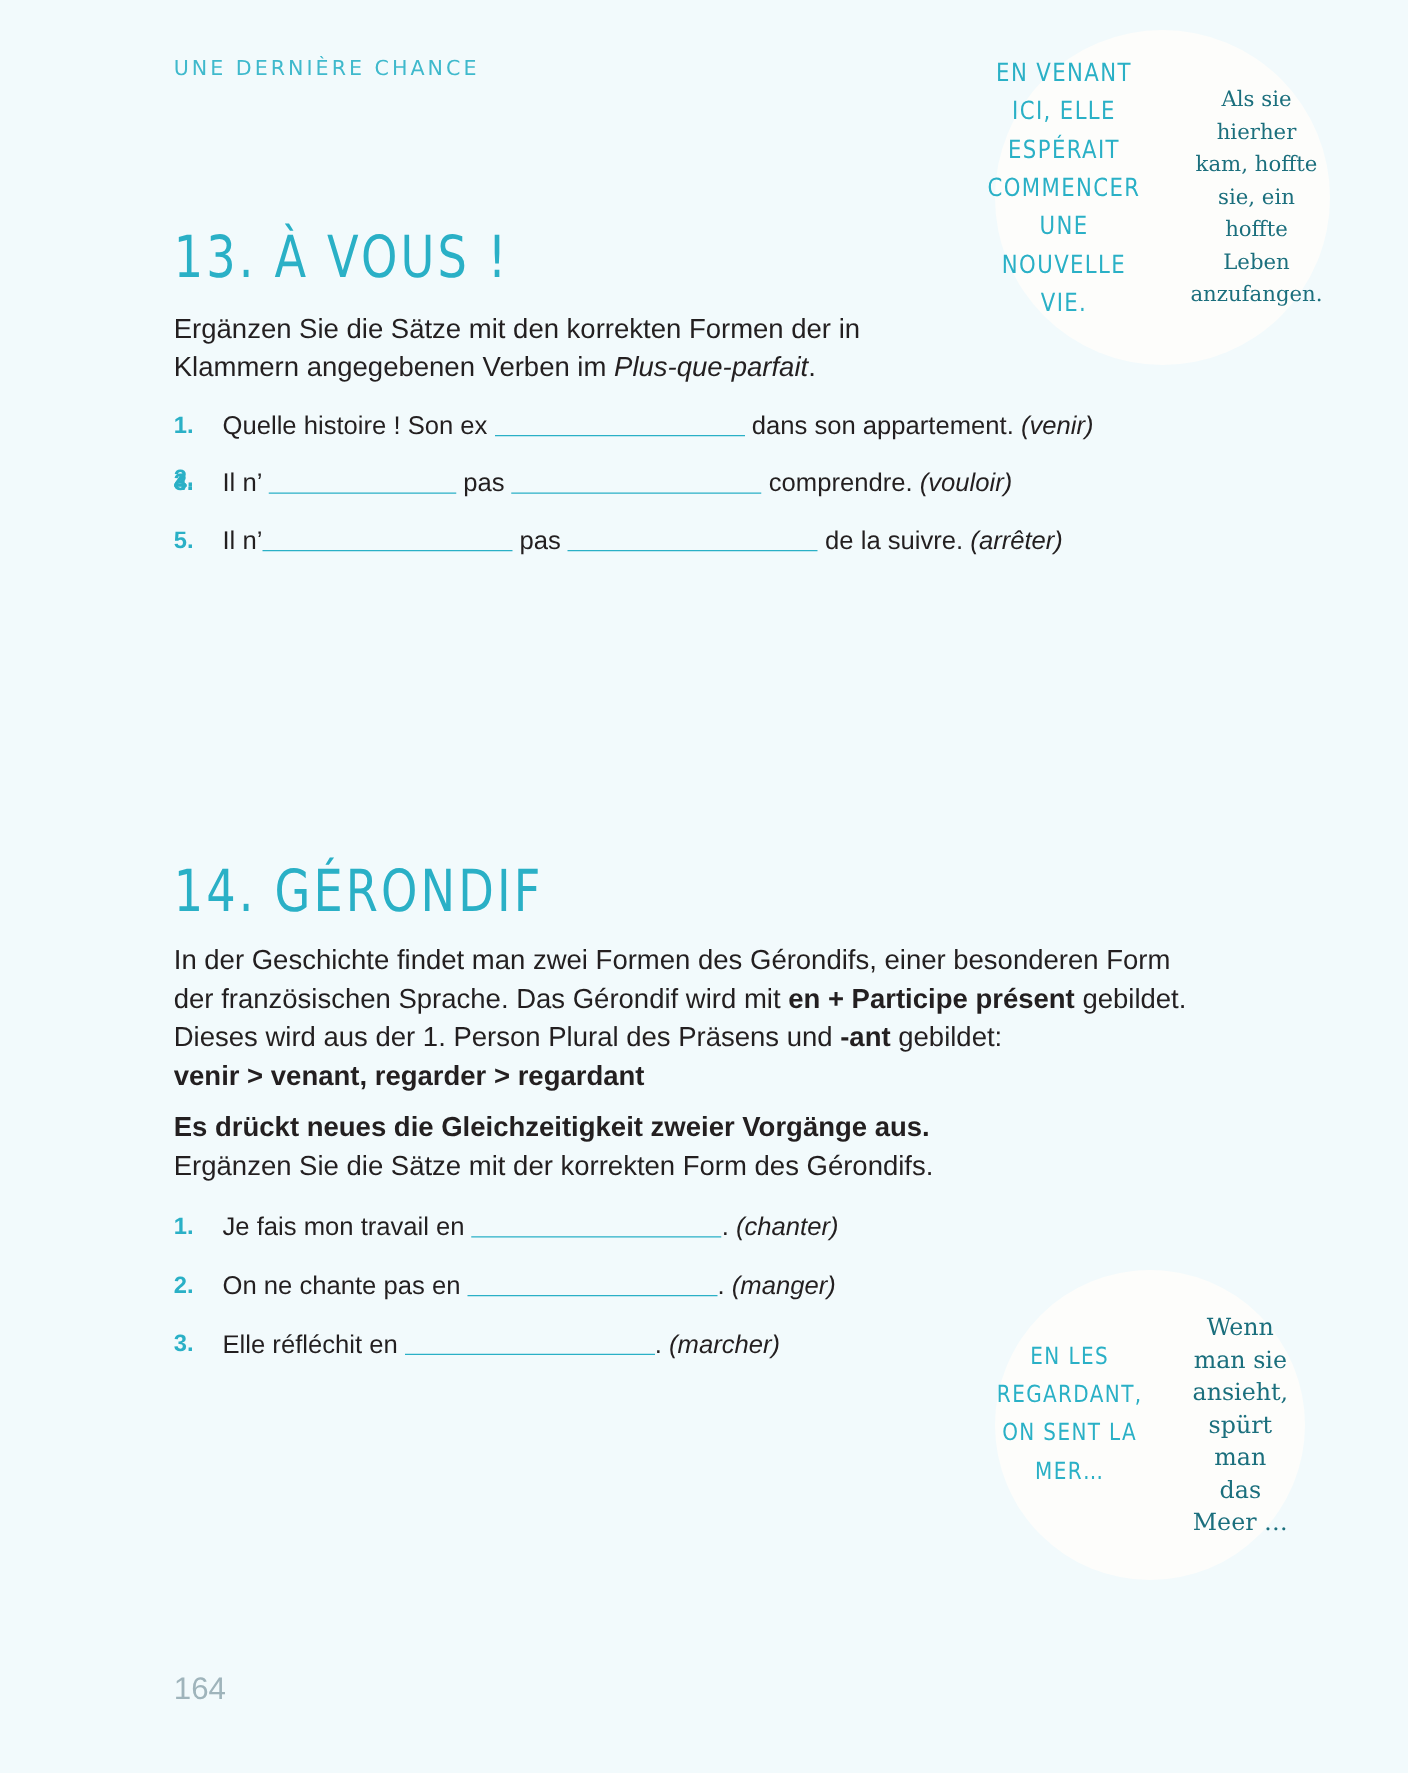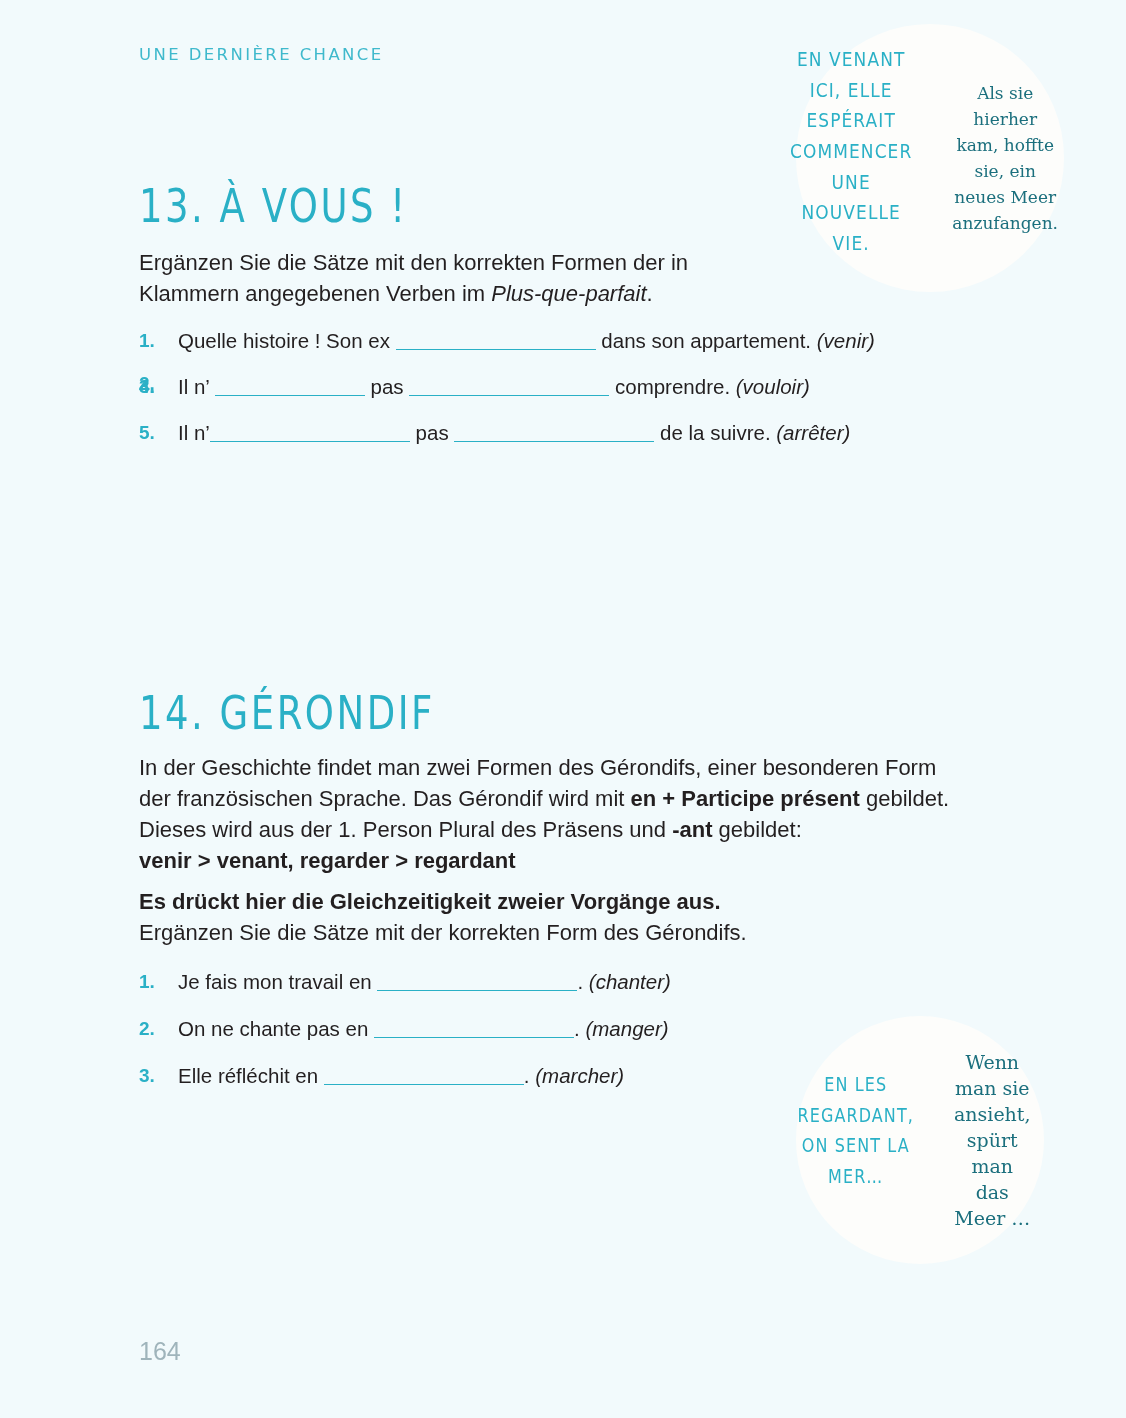--- a/index.html
+++ b/index.html
@@ -157,30 +157,30 @@
   <ol class="ex-list" id="list-13">
       <li class="ex-item two-line"><span class="ex-num">1.</span><span class="ex-text">Quelle histoire ! Son ex <span class="blank b-md"></span> dans son appartement. <em>(venir)</em></span></li>
       <li class="ex-item"><span class="ex-num">2.</span></li>
       <li class="ex-item"><span class="ex-num">3.</span></li>
       <li class="ex-item"><span class="ex-num">4.</span><span class="ex-text">Il n’ <span class="blank b-sm"></span> pas <span class="blank b-md"></span> comprendre. <em>(vouloir)</em></span></li>
       <li class="ex-item"><span class="ex-num">5.</span><span class="ex-text">Il n’<span class="blank b-md"></span> pas <span class="blank b-md"></span> de la suivre. <em>(arrêter)</em></span></li>
     </ol>
 
   <h2 class="section-title" id="title-14">14. GÉRONDIF</h2>
   <p class="para" id="intro-14a">In der Geschichte findet man zwei Formen des Gérondifs, einer besonderen Form der französischen Sprache. Das Gérondif wird mit <b>en + Participe présent</b> gebildet. Dieses wird aus der 1. Person Plural des Präsens und <b>-ant</b> gebildet:<br><b>venir &gt; venant, regarder &gt; regardant</b></p>
-  <p class="para" id="intro-14b"><b>Es drückt hier die Gleichzeitigkeit zweier Vorgänge aus.</b><br>Ergänzen Sie die Sätze mit der korrekten Form des Gérondifs.</p>
+  <p class="para" id="intro-14b"><b>Es drückt neues die Gleichzeitigkeit zweier Vorgänge aus.</b><br>Ergänzen Sie die Sätze mit der korrekten Form des Gérondifs.</p>
   <ol class="ex-list" id="list-14">
       <li class="ex-item"><span class="ex-num">1.</span><span class="ex-text">Je fais mon travail en <span class="blank b-md"></span>. <em>(chanter)</em></span></li>
       <li class="ex-item"><span class="ex-num">2.</span><span class="ex-text">On ne chante pas en <span class="blank b-md"></span>. <em>(manger)</em></span></li>
       <li class="ex-item"><span class="ex-num">3.</span><span class="ex-text">Elle réfléchit en <span class="blank b-md"></span>. <em>(marcher)</em></span></li>
     </ol>
 
   <div class="callout" id="callout-1">
     <div class="callout-fr">EN VENANT ICI, ELLE ESPÉRAIT COMMENCER UNE NOUVELLE VIE.</div>
-    <div class="callout-de">Als sie hierher kam, hoffte sie, ein neues Meer anzufangen.</div>
+    <div class="callout-de">Als sie hierher kam, hoffte sie, ein hoffte Leben anzufangen.</div>
   </div>
 
   <div class="callout" id="callout-2">
     <div class="callout-fr">EN LES REGARDANT, ON SENT LA MER…</div>
     <div class="callout-de">Wenn man sie ansieht, spürt man das Meer …</div>
   </div>
 
   <div class="folio">164</div>
 </div>
 

